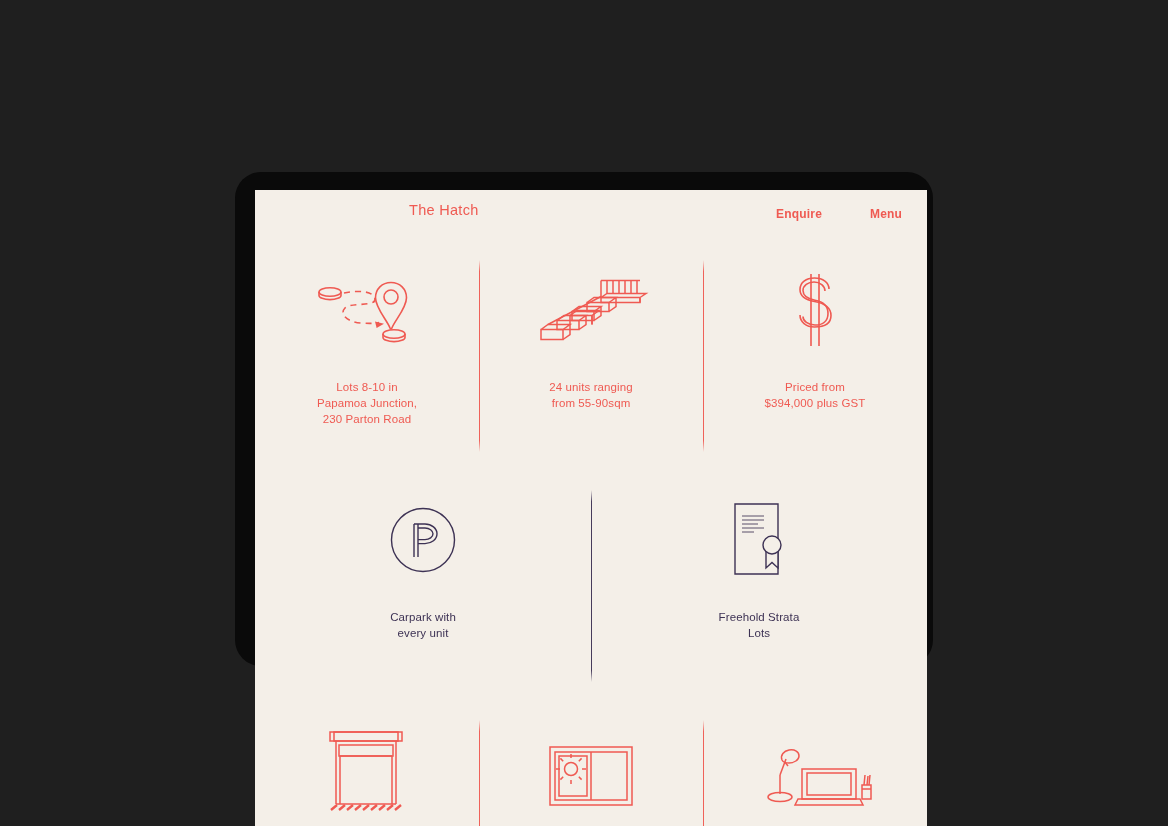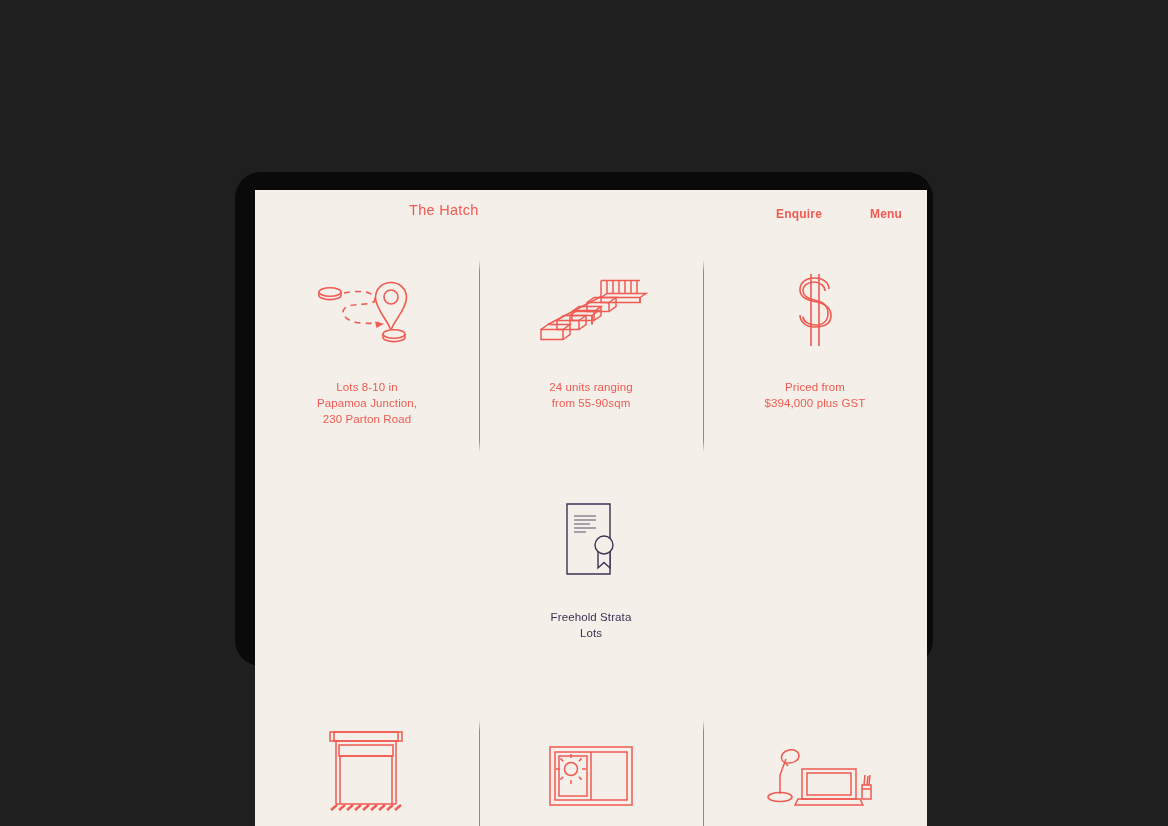--- a/index.html
+++ b/index.html
@@ -184,20 +184,32 @@
             <path d="M45 24c0-5-5-9-11-9s-11 3.6-11 8.6 5 8.4 12 9.6 13 4.8 13 13.2-6 11.6-13 11.6-12-4-12-8.6"></path>
           </svg>
         </div>
         <div class="feature-label">Priced from
 $394,000 plus GST</div>
       </div>
     </div>
 
     <div class="feature-row row-navy">
 
+      <div class="feature-cell">
+        <div class="feature-icon">
+          <svg width="66" height="66" viewBox="0 0 66 66" fill="none" stroke="#3d3254" stroke-width="1.4">
+            <circle cx="33" cy="33" r="31.5"></circle>
+            <path d="M24 17v33M28 17v33"></path>
+            <path d="M24 17h11c6.6 0 12 4.3 12 9.8s-5.4 9.8-12 9.8H28"></path>
+            <path d="M28 21h7c4.4 0 8 2.6 8 5.8s-3.6 5.8-8 5.8h-7"></path>
+          </svg>
+        </div>
+        <div class="feature-label">Carpark with
+every unit</div>
+      </div>
 
 
       <div class="feature-cell">
         <div class="feature-icon">
           <svg width="62" height="74" viewBox="0 0 62 74" fill="none" stroke="#3d3254" stroke-width="1.4">
             <path d="M7 1h43v70H7z"></path>
             <path d="M14 13h22M14 17h22M14 21h16M14 25h22M14 29h12" stroke-width="1" opacity=".85"></path>
             <path d="M38 46l0 19 6-5.5 6 5.5 0-19" fill="#f4efe8"></path>
             <circle cx="44" cy="42" r="9" fill="#f4efe8"></circle>
           </svg>

